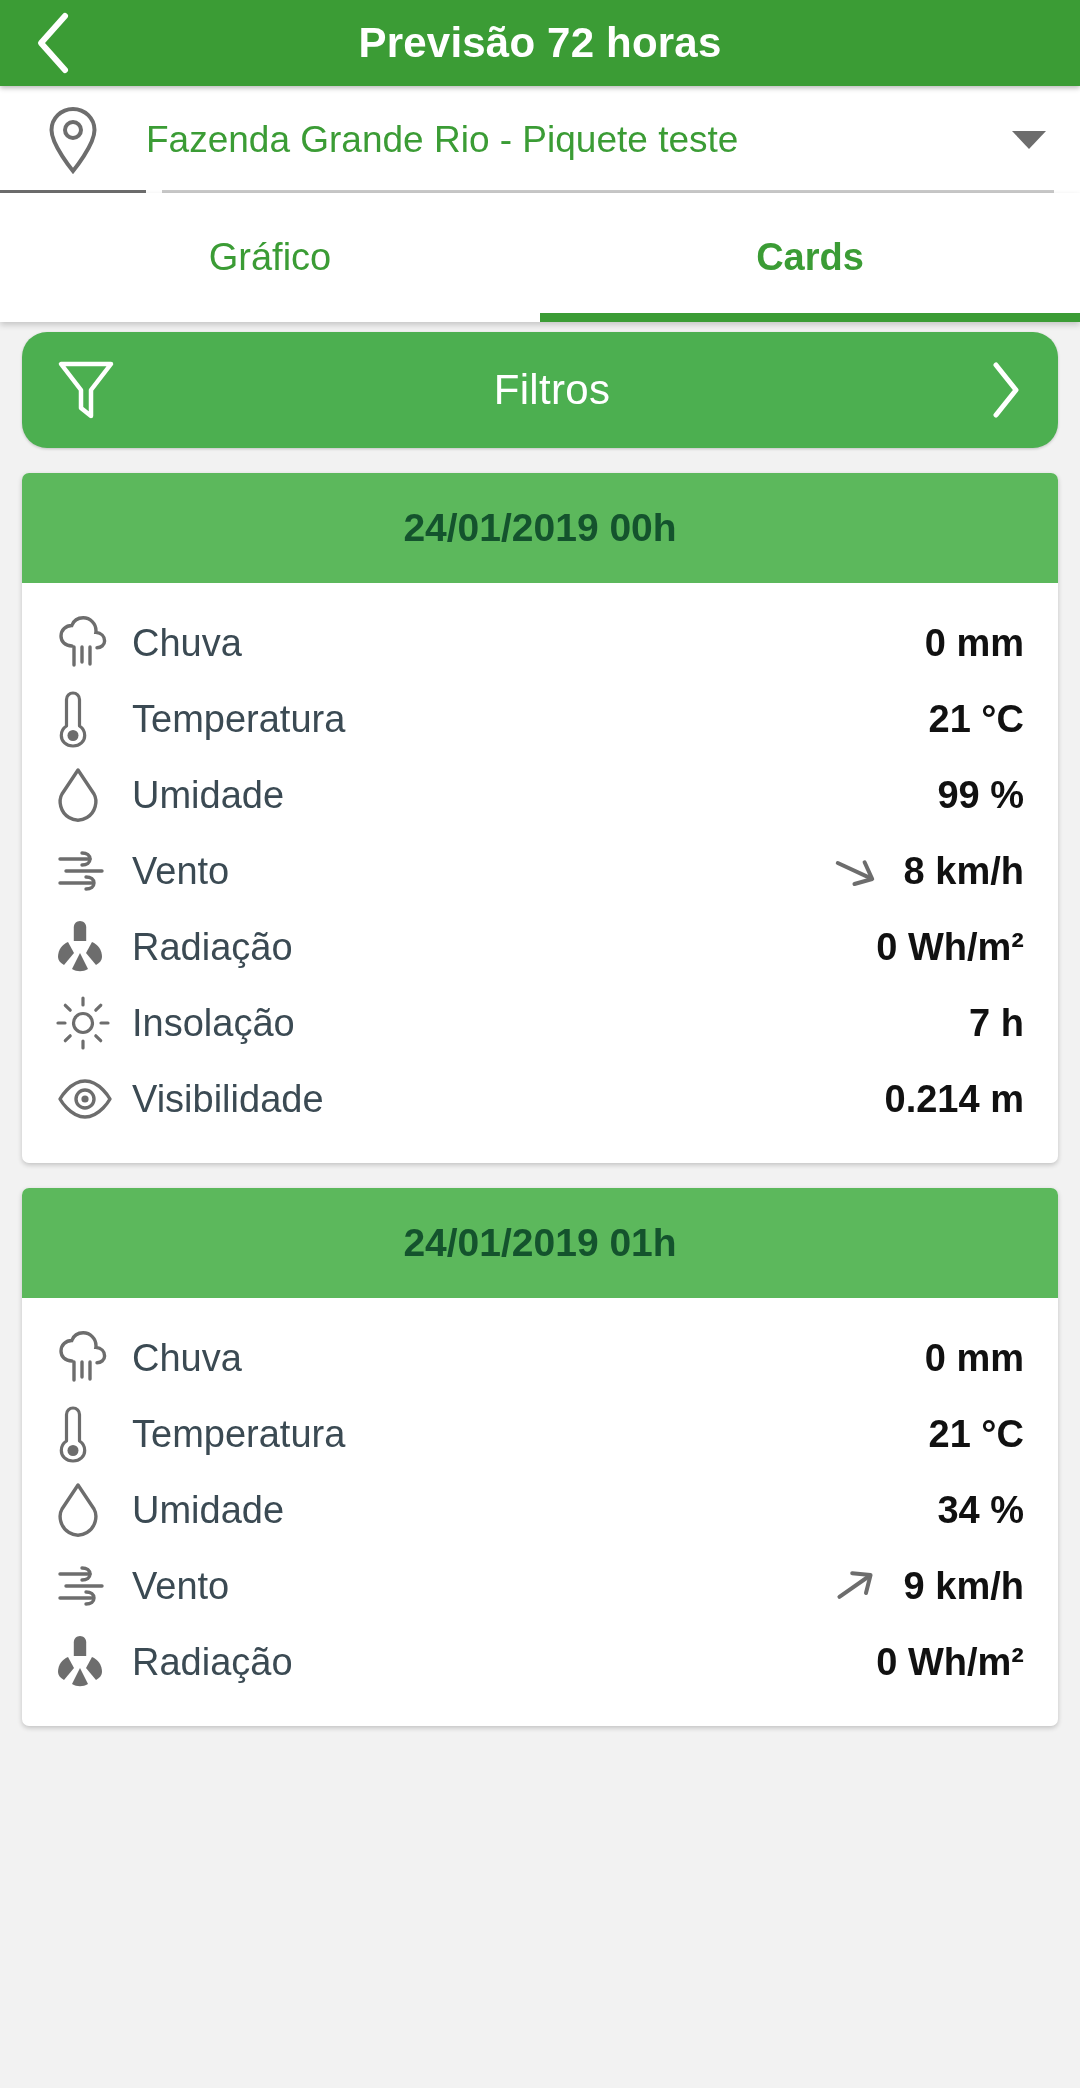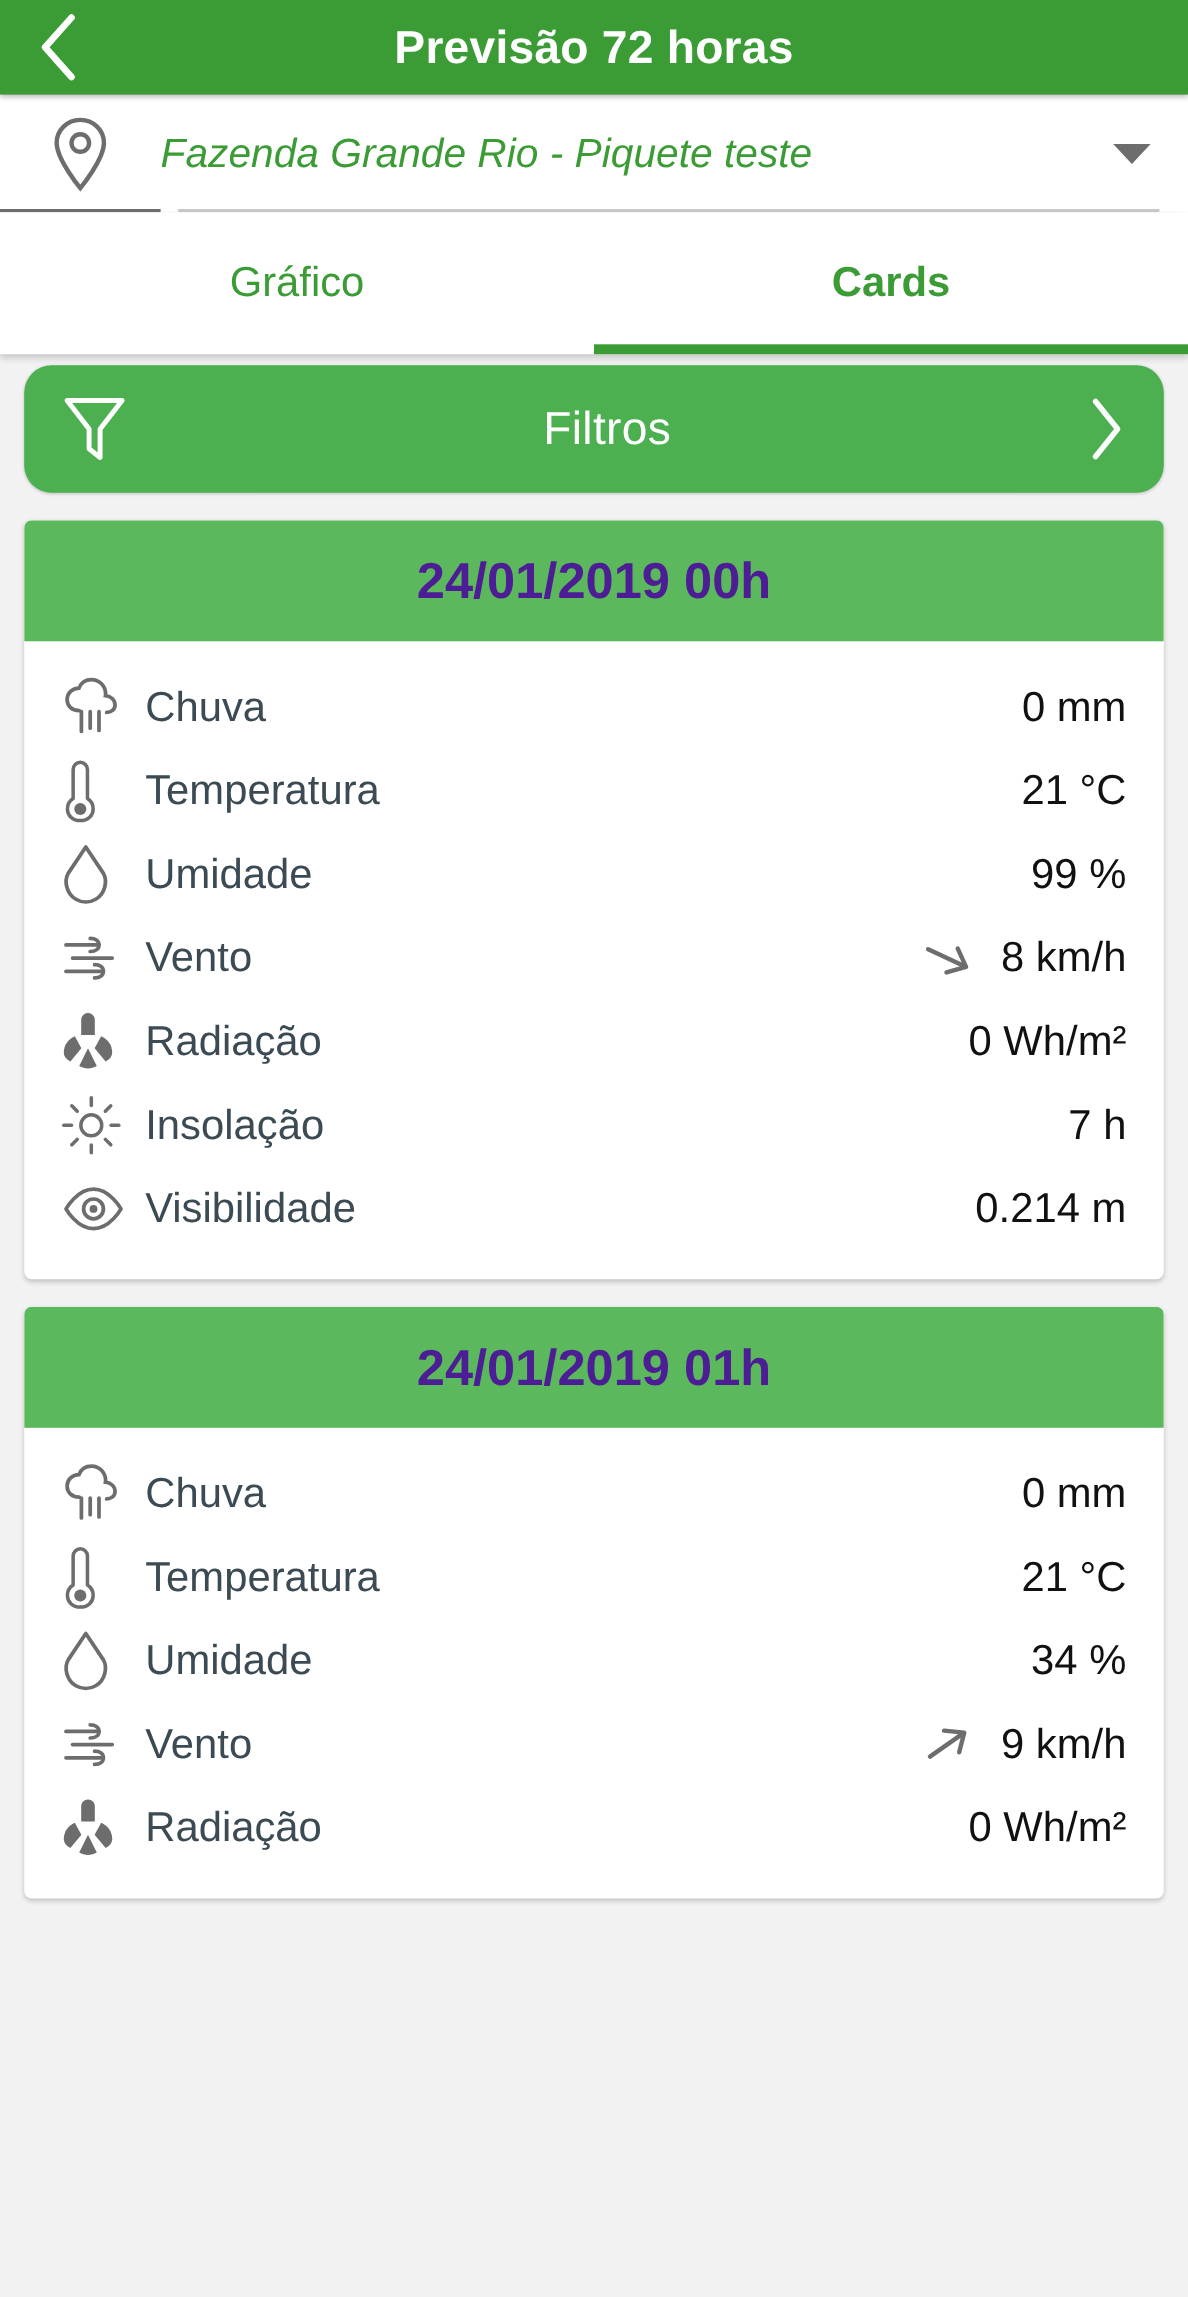--- a/index.html
+++ b/index.html
@@ -59,21 +59,20 @@
     flex: 1 1 auto;
     display:flex; align-items:center;
     align-self: stretch;
     padding-right: 22px;
   }
   .loc-text {
     flex: 1 1 auto;
     color: #3b9c35;
     font-size: 37px;
     white-space: nowrap;
-    font-style: italic;
   }
   .caret {
     width: 0; height: 0;
     border-left: 17px solid transparent;
     border-right: 17px solid transparent;
     border-top: 18px solid #6d6d6d;
     flex: 0 0 auto;
     margin-left: 20px;
     margin-right: 12px;
     cursor: pointer;
@@ -148,22 +147,22 @@
     margin-top: 25px;
     background: #ffffff;
     border-radius: 7px;
     box-shadow: 0 2px 5px rgba(0,0,0,0.20);
     overflow: hidden;
   }
   .card-header {
     background: #5cb85c;
     height: 110px;
     display: flex; align-items: center; justify-content: center;
-    color: #4c1d95;
-    font-size: 46px;
+    color: #14532d;
+    font-size: 39px;
     font-weight: bold;
   }
   .card-body { padding: 22px 34px 26px 34px; }
   .row {
     height: 76px;
     display: flex;
     align-items: center;
   }
   .row-icon {
     width: 76px;
@@ -178,21 +177,21 @@
   .row-right {
     flex: 0 0 auto;
     display: flex;
     align-items: center;
     gap: 22px;
   }
   .wind-arrow { display:flex; align-items:center; }
   .row-value {
     color: #111111;
     font-size: 38px;
-    font-weight: normal;
+    font-weight: bold;
     white-space: nowrap;
   }
   svg { overflow: visible; }
 </style>
 </head>
 <body>
 
 <div class="screen">
 
   <div class="appbar">

